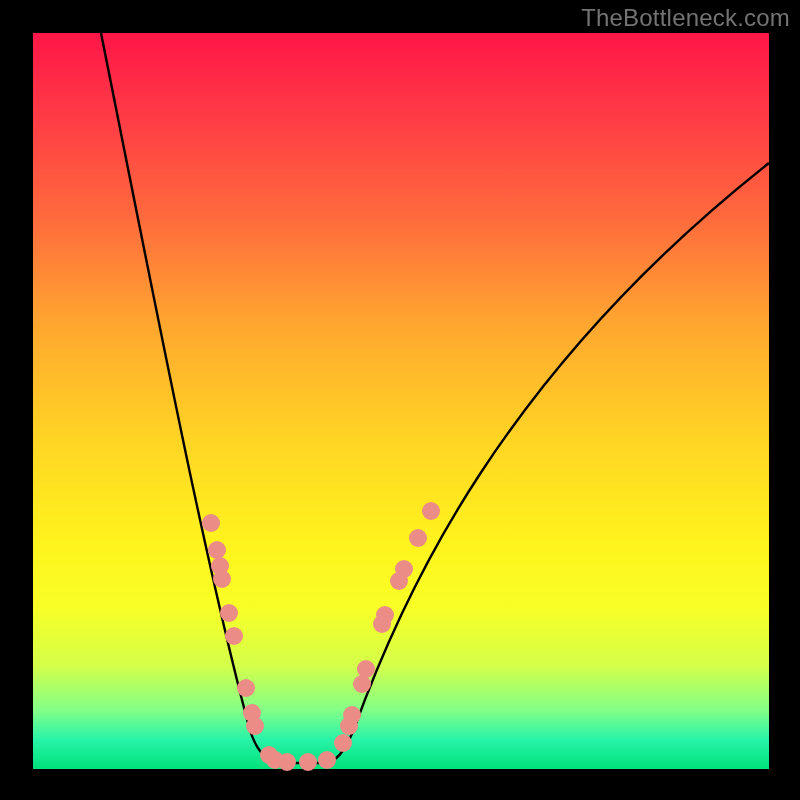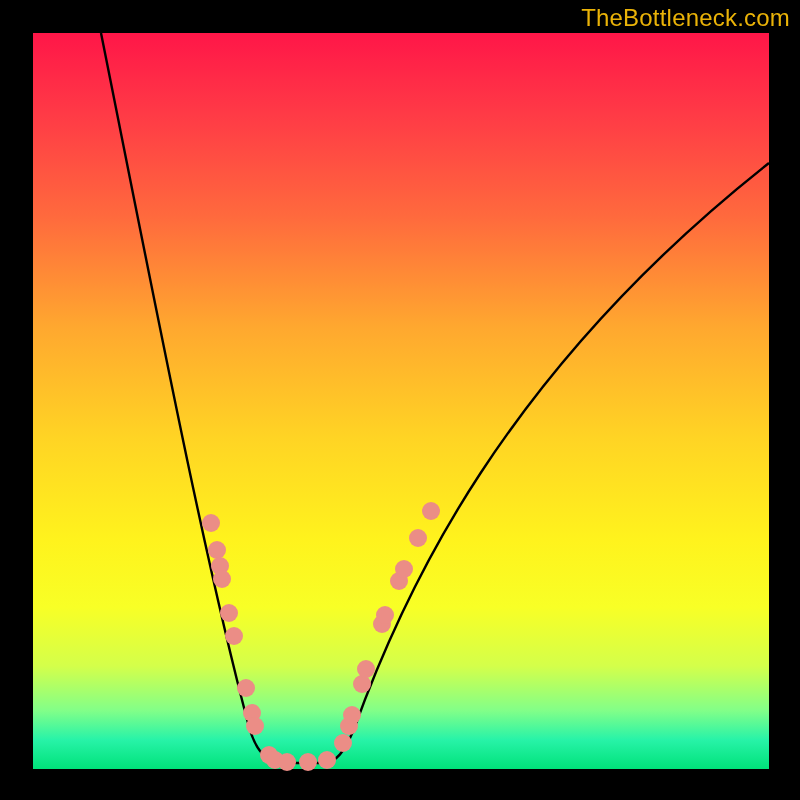--- a/index.html
+++ b/index.html
@@ -37,21 +37,21 @@
       #28f3a8 96%,
       #00e27a 100%
     );
   }
   .watermark {
     position: absolute;
     top: 4px;
     right: 10px;
     font-family: Arial, Helvetica, sans-serif;
     font-size: 24px;
-    color: #eab308;
+    color: #737373;
     letter-spacing: 0.2px;
     font-weight: 500;
   }
   svg.curves {
     position: absolute;
     top: 33px;
     left: 33px;
     width: 736px;
     height: 736px;
     overflow: visible;

